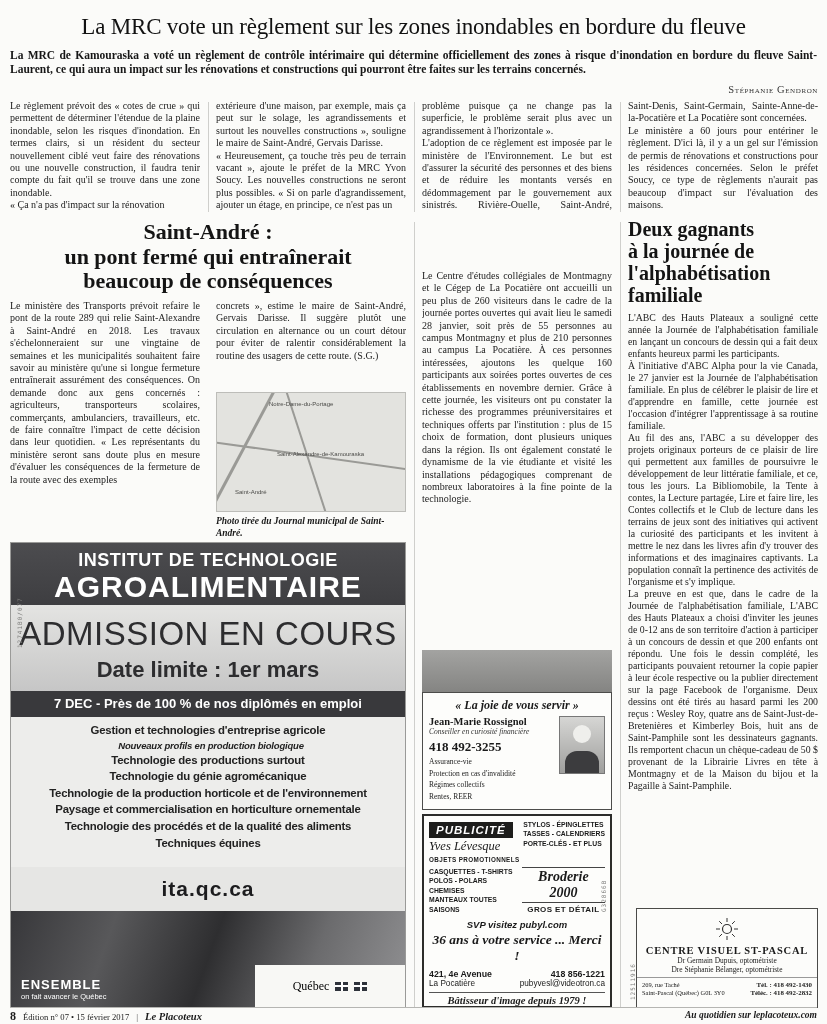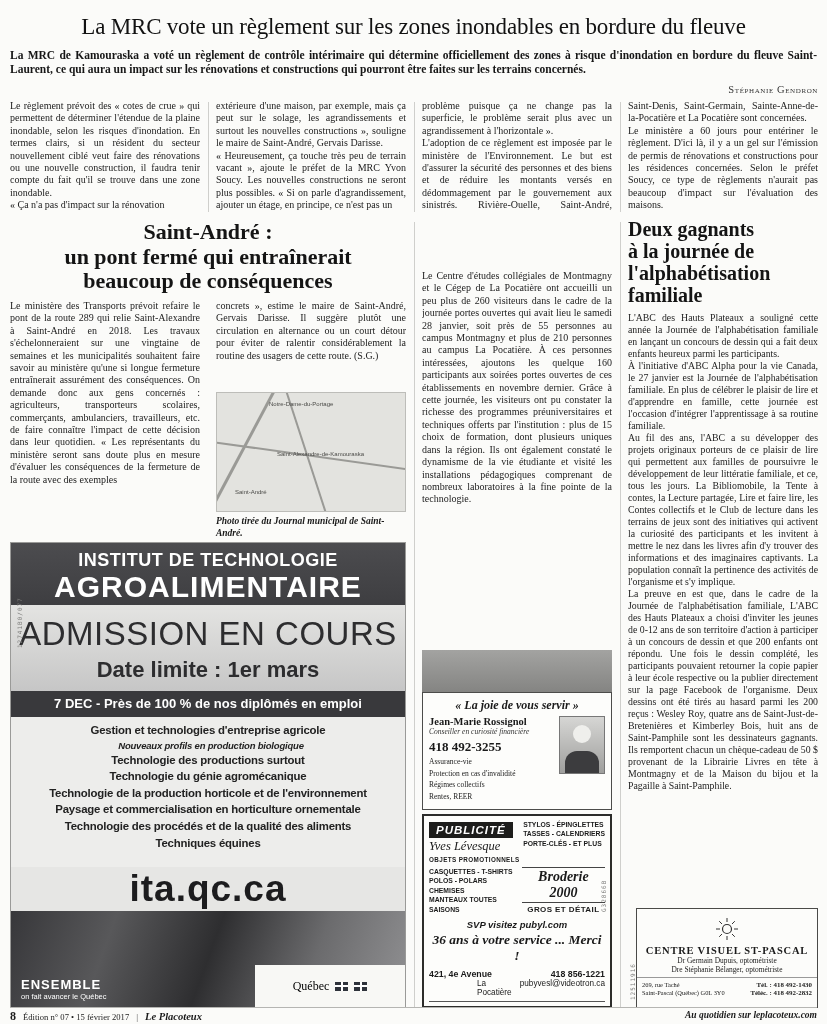--- a/index.html
+++ b/index.html
@@ -34,21 +34,21 @@
   .ita-header { height:62px; background:linear-gradient(180deg,#4c4c4f,#3e3e41); color:#fff; text-align:center; padding-top:7px; }
   .ita-t1 { font-size:18px; font-weight:bold; letter-spacing:0.5px; }
   .ita-t2 { font-size:30px; font-weight:bold; letter-spacing:1px; line-height:32px; }
   .ita-adm { height:86px; background:linear-gradient(180deg,#e4e4e2,#c6c6c6); text-align:center; color:#2d2d2f; }
   .ita-adm-title { font-size:33px; font-weight:normal; padding-top:10px; letter-spacing:0.5px; }
   .ita-deadline { font-size:22px; font-weight:bold; margin-top:4px; }
   .ita-band { height:26px; background:#39393c; color:#fff; font-size:13px; font-weight:bold; text-align:center; line-height:26px; }
   .ita-programs { height:150px; background:#ededeb; text-align:center; padding-top:5px; }
   .prog { font-size:11.4px; font-weight:bold; line-height:16.6px; color:#222; letter-spacing:-0.2px; }
   .prog-note { font-size:9.5px; font-style:italic; line-height:13px;margin-left:6px; }
-  .ita-url { height:44px; background:#e6e6e4; font-size:37px; font-weight:bold; text-align:center; color:#1c1c1e; line-height:44px; letter-spacing:1px; }
+  .ita-url { height:44px; background:#e6e6e4; font-size:21px; font-weight:bold; text-align:center; color:#1c1c1e; line-height:44px; letter-spacing:1px; }
   .ita-photo { height:96px; position:relative;
     background:linear-gradient(110deg,#37373a 0%,#58585a 25%,#2e2e30 50%,#6b6b6d 75%,#919193 100%); }
   .ensemble { position:absolute; left:10px; bottom:6px; color:#fff; }
   .ensemble .e1 { font-size:13px; font-weight:bold; letter-spacing:1px; }
   .ensemble .e2 { font-size:7.5px; }
   .quebec-box { position:absolute; right:0; bottom:0; width:150px; height:42px; background:#f8f8f5;
     display:flex; align-items:center; justify-content:center; gap:6px; }
   .quebec-word { font-size:12px; font-weight:normal; font-family:"Liberation Serif",serif; color:#000000; }
   .flag { width:13px; height:9px; background:#2f333b; position:relative; display:inline-block; }
   .flag::before { content:""; position:absolute; left:50%; top:0; width:2px; height:100%; background:#fff; transform:translateX(-50%); }
@@ -73,21 +73,21 @@
   .pub-owner { font-family:"Liberation Serif",serif; font-style:italic; font-size:12.5px; margin-top:1px; }
   .pub-objets { font-size:6.3px; font-weight:bold; letter-spacing:0.4px; margin-top:2px; }
   .pub-list { font-size:6.8px; font-weight:bold; line-height:9.4px; }
   .pub-row2 { display:flex; justify-content:space-between; margin-top:4px; }
   .broderie { font-family:"Liberation Serif",serif; font-style:italic; font-weight:bold; font-size:14px; text-align:center;
     border-top:1px solid #444; border-bottom:1px solid #444; padding:1px 4px; }
   .gros { font-size:8px; font-weight:bold; text-align:center; margin-top:2px; letter-spacing:0.4px; }
   .pub-visit { font-size:9.5px; font-weight:bold; font-style:italic; text-align:center; margin-top:5px; }
   .pub-years { font-size:13.5px; font-weight:bold; font-style:italic; text-align:center; margin-top:2px; font-family:"Liberation Serif",serif; }
   .pub-contact { display:flex; justify-content:space-between; margin-top:5px; font-size:8.8px; font-weight:bold; }
-  .pub-contact2 { display:flex; justify-content:space-between; font-size:8.2px;margin-left:48px; }
+  .pub-contact2 { display:flex; justify-content:space-between; font-size:8.2px; }
   .pub-slogan { border-top:1px solid #555; margin-top:4px; padding-top:2px; font-size:10.5px; font-weight:bold; font-style:italic; text-align:center; font-family:"Liberation Serif",serif; }
 
   
   .cv { border:1px solid #4a4a48; background:#fcfcfa; text-align:center; padding-top:9px; overflow:hidden; }
   .cv-name { font-size:10.5px; font-weight:bold; letter-spacing:0.8px; margin-top:1px; }
   .cv-doc { font-size:7.4px; line-height:9.4px; color:#222; }
   .cv-bottom { display:flex; justify-content:space-between; padding:3px 5px 0 5px; margin-top:2px; border-top:1px solid #999; }
   .cv-addr { font-size:6.4px; text-align:left; line-height:8.4px; }
   .cv-tel { font-size:6.9px; font-weight:bold; text-align:right; line-height:8.6px; }
 

